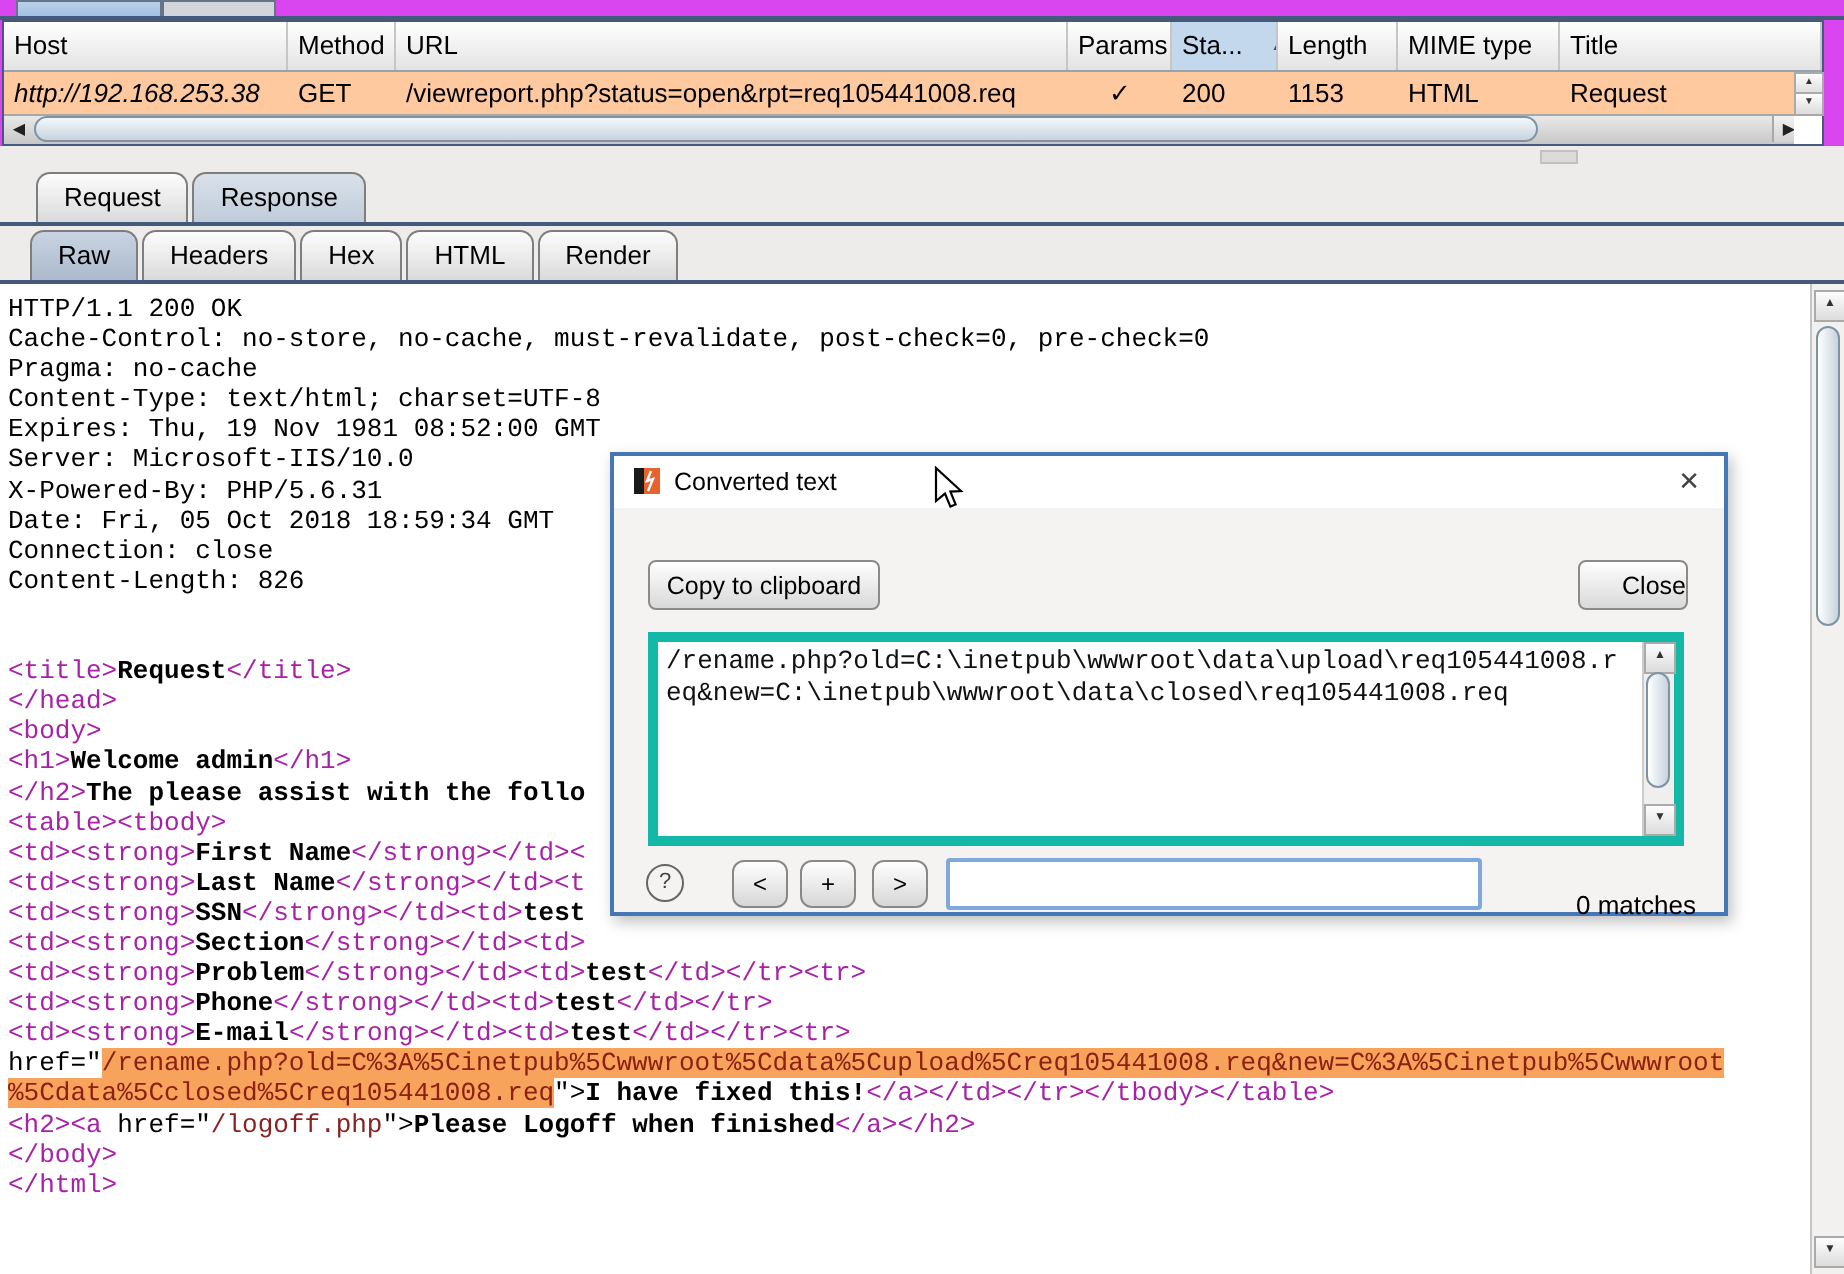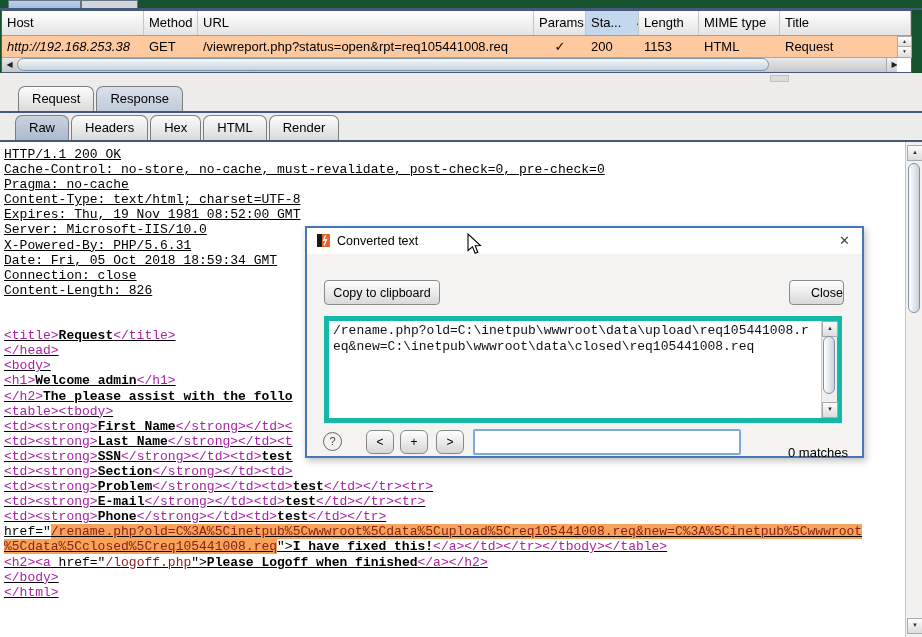--- a/index.html
+++ b/index.html
@@ -1,16 +1,16 @@
 <!DOCTYPE html>
 <html><head>
 <meta charset="utf-8">
 <style>
   html,body{margin:0;padding:0;background:#fff;}
-  .screen{position:relative;width:922px;height:637px;background:#14532d;overflow:hidden;
+  .screen{position:relative;width:922px;height:637px;background:#d946ef;overflow:hidden;
           font-family:"Liberation Sans",sans-serif;font-size:13px;color:#000;}
 
   
   .stub{position:absolute;top:0;height:8px;border:1px solid #667586;border-bottom:none;}
   .stub1{left:8px;width:71px;background:linear-gradient(#b9d0ea,#9fbee2);}
   .stub2{left:81px;width:55px;background:#d2d6da;}
   .navy{position:absolute;left:0;width:922px;height:2px;background:#45597d;}
   .line0{top:8px;}
 
   
@@ -46,21 +46,21 @@
        border:1px solid #7e7e7e;border-bottom:none;border-radius:7px 7px 0 0;
        background:linear-gradient(#fcfcfc,#dadada);cursor:default;}
   .tabrow.main .tab.selected{background:linear-gradient(#d9e1ea,#c0ccda);}
   .tabrow.sub .tab.selected{background:linear-gradient(#c9d3e1,#acbacd);}
   .line1{top:111px;}
   .line2{top:140px;}
 
   
   .editor{position:absolute;left:0;top:142px;width:905px;height:495px;background:#fff;}
   .code{padding:5px 0 0 4px;font:13px/15.1px "Liberation Mono","DejaVu Sans Mono",monospace;}
-  .code-line{height:15.1px;white-space:pre;text-decoration:underline;}
+  .code-line{height:15.1px;white-space:pre;}
   .seg-p{color:#000;}
   .seg-t{color:#a822a8;}
   .seg-b{color:#000;font-weight:bold;}
   .seg-r{color:#8b2222;}
   .seg-h{color:#8b2013;background:#f7a35c;}
 
   .ed-scroll{position:absolute;left:905px;top:142px;width:17px;height:495px;background:#f2f1ef;border-left:1px solid #c5c5c5;box-sizing:border-box;}
   .ed-btn{position:absolute;left:1px;width:14px;height:14px;border:1px solid #aaa;background:linear-gradient(#fdfdfd,#dcdcdc);
           font-size:6px;text-align:center;line-height:13px;color:#333;}
   .ed-up{top:3px;}
@@ -179,22 +179,22 @@
         <div class="code-line"><span class="seg-t">&lt;/head&gt;</span></div>
         <div class="code-line"><span class="seg-t">&lt;body&gt;</span></div>
         <div class="code-line"><span class="seg-t">&lt;h1&gt;</span><span class="seg-b">Welcome admin</span><span class="seg-t">&lt;/h1&gt;</span></div>
         <div class="code-line"><span class="seg-t">&lt;/h2&gt;</span><span class="seg-b">The please assist with the follo</span></div>
         <div class="code-line"><span class="seg-t">&lt;table&gt;&lt;tbody&gt;</span></div>
         <div class="code-line"><span class="seg-t">&lt;td&gt;&lt;strong&gt;</span><span class="seg-b">First Name</span><span class="seg-t">&lt;/strong&gt;&lt;/td&gt;&lt;</span></div>
         <div class="code-line"><span class="seg-t">&lt;td&gt;&lt;strong&gt;</span><span class="seg-b">Last Name</span><span class="seg-t">&lt;/strong&gt;&lt;/td&gt;&lt;t</span></div>
         <div class="code-line"><span class="seg-t">&lt;td&gt;&lt;strong&gt;</span><span class="seg-b">SSN</span><span class="seg-t">&lt;/strong&gt;&lt;/td&gt;&lt;td&gt;</span><span class="seg-b">test</span></div>
         <div class="code-line"><span class="seg-t">&lt;td&gt;&lt;strong&gt;</span><span class="seg-b">Section</span><span class="seg-t">&lt;/strong&gt;&lt;/td&gt;&lt;td&gt;</span></div>
         <div class="code-line"><span class="seg-t">&lt;td&gt;&lt;strong&gt;</span><span class="seg-b">Problem</span><span class="seg-t">&lt;/strong&gt;&lt;/td&gt;&lt;td&gt;</span><span class="seg-b">test</span><span class="seg-t">&lt;/td&gt;&lt;/tr&gt;&lt;tr&gt;</span></div>
+        <div class="code-line"><span class="seg-t">&lt;td&gt;&lt;strong&gt;</span><span class="seg-b">Phone</span><span class="seg-t">&lt;/strong&gt;&lt;/td&gt;&lt;td&gt;</span><span class="seg-b">test</span><span class="seg-t">&lt;/td&gt;&lt;/tr&gt;</span></div>
         <div class="code-line"><span class="seg-t">&lt;td&gt;&lt;strong&gt;</span><span class="seg-b">E-mail</span><span class="seg-t">&lt;/strong&gt;&lt;/td&gt;&lt;td&gt;</span><span class="seg-b">test</span><span class="seg-t">&lt;/td&gt;&lt;/tr&gt;&lt;tr&gt;</span></div>
-        <div class="code-line"><span class="seg-t">&lt;td&gt;&lt;strong&gt;</span><span class="seg-b">Phone</span><span class="seg-t">&lt;/strong&gt;&lt;/td&gt;&lt;td&gt;</span><span class="seg-b">test</span><span class="seg-t">&lt;/td&gt;&lt;/tr&gt;</span></div>
         <div class="code-line"><span class="seg-p">href="</span><span class="seg-h">/rename.php?old=C%3A%5Cinetpub%5Cwwwroot%5Cdata%5Cupload%5Creq105441008.req&amp;new=C%3A%5Cinetpub%5Cwwwroot</span></div>
         <div class="code-line"><span class="seg-h">%5Cdata%5Cclosed%5Creq105441008.req</span><span class="seg-p">"&gt;</span><span class="seg-b">I have fixed this!</span><span class="seg-t">&lt;/a&gt;&lt;/td&gt;&lt;/tr&gt;&lt;/tbody&gt;&lt;/table&gt;</span></div>
         <div class="code-line"><span class="seg-t">&lt;h2&gt;&lt;a</span><span class="seg-p"> href="</span><span class="seg-r">/logoff.php</span><span class="seg-p">"&gt;</span><span class="seg-b">Please Logoff when finished</span><span class="seg-t">&lt;/a&gt;&lt;/h2&gt;</span></div>
         <div class="code-line"><span class="seg-t">&lt;/body&gt;</span></div>
         <div class="code-line"><span class="seg-t">&lt;/html&gt;</span></div>
       </div>
   </div>
   <div class="ed-scroll">
     <div class="ed-btn ed-up">▲</div>
     <div class="ed-thumb"></div>

